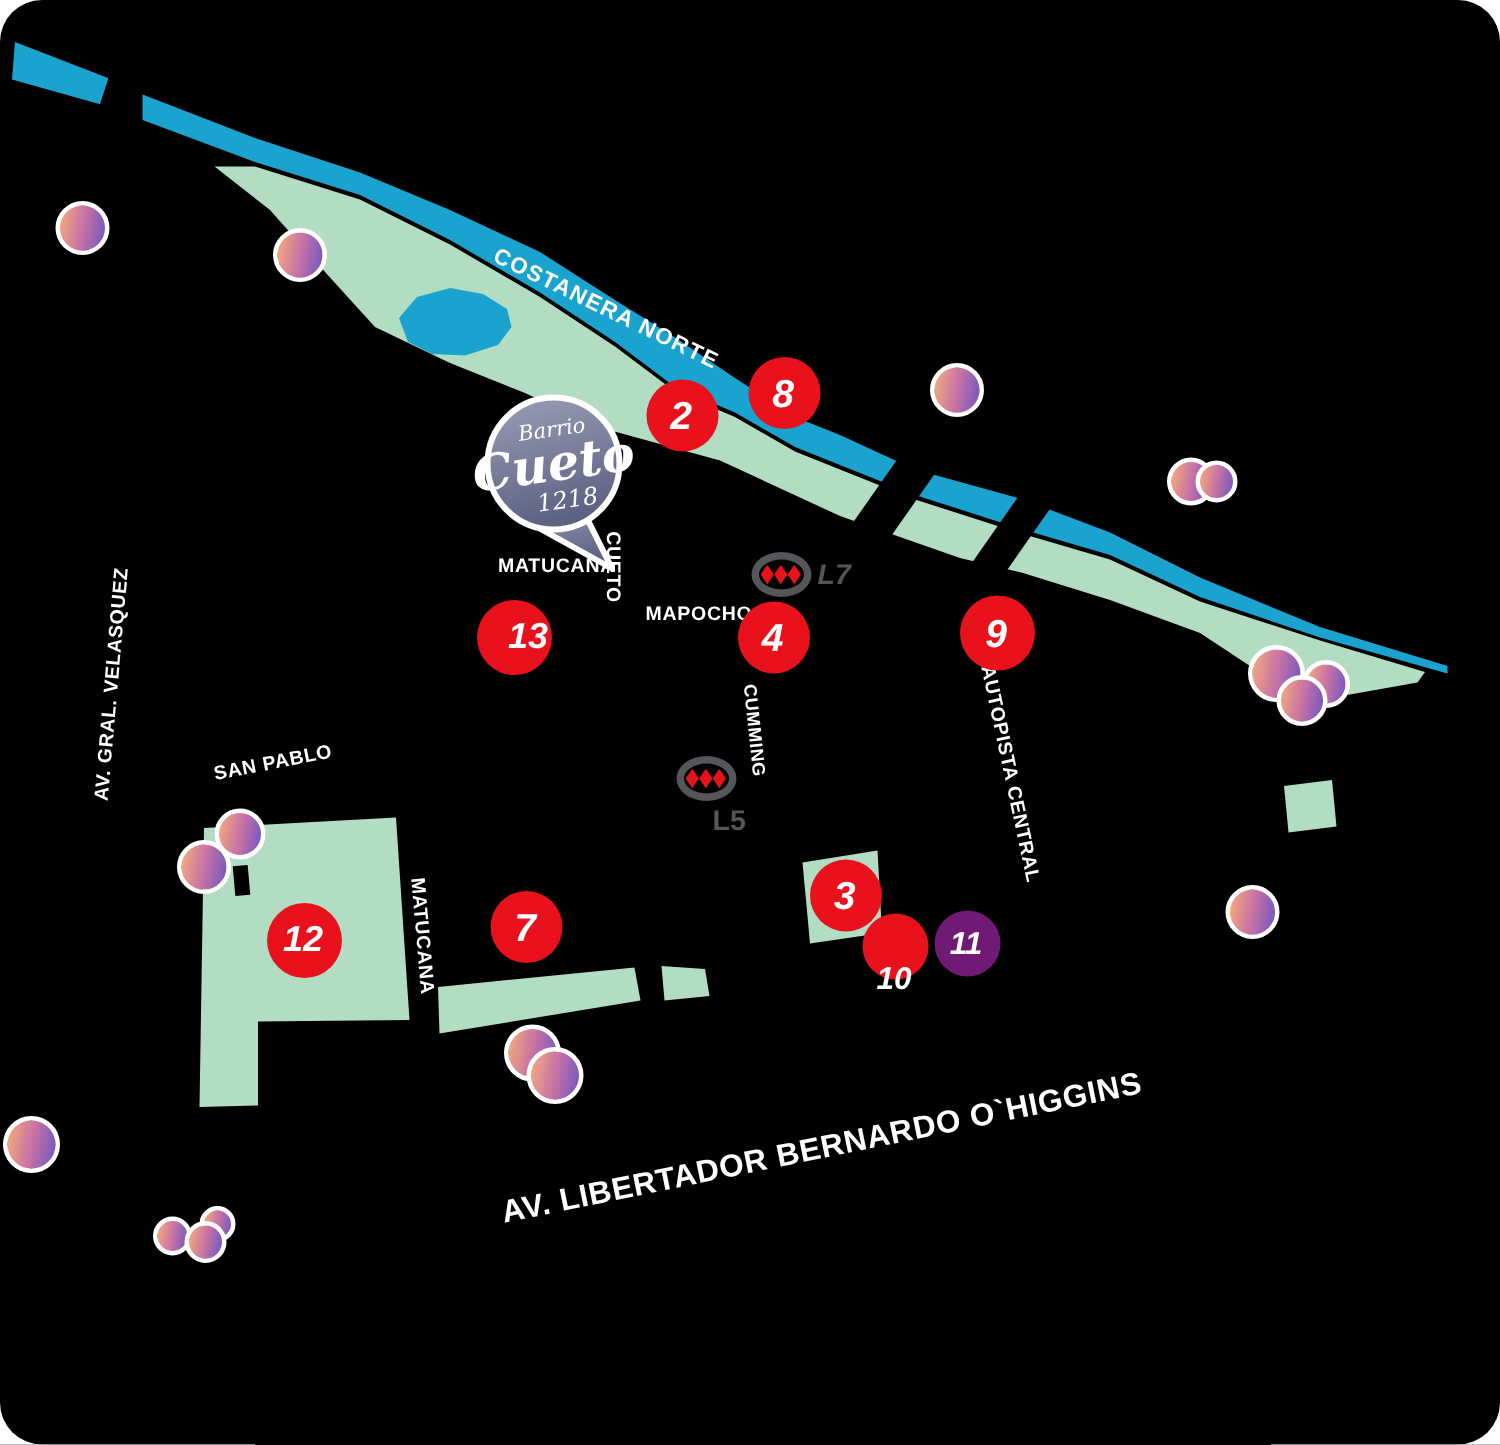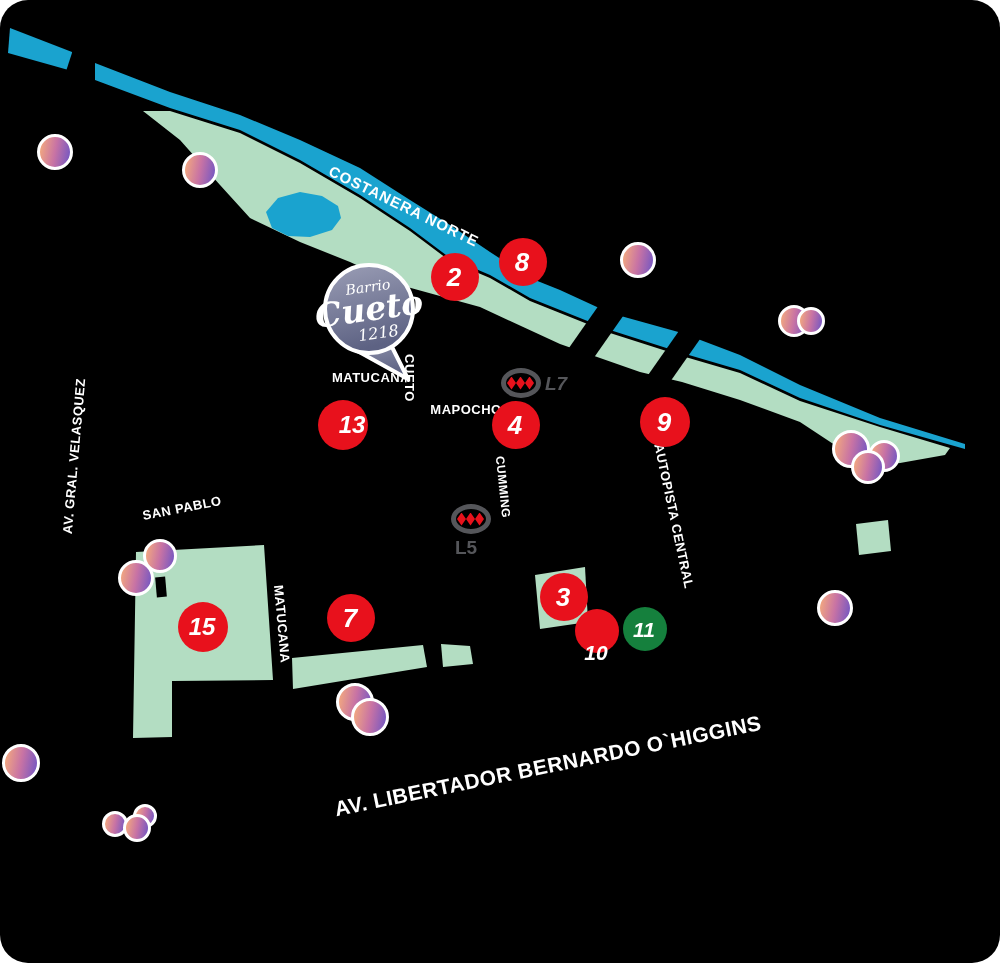--- a/index.html
+++ b/index.html
@@ -112,21 +112,21 @@
           <div class="metro-diamond" style="left: 19px; background: rgb(232, 18, 28);"></div>
         </div>
         <div class="metro-label" style="left: 44px; top: 5px; font-style: italic;">L7</div>
       </div>
       <div class="metro" style="left: 471px; top: 519px;">
         <div class="metro-ellipse">
           <div class="metro-diamond" style="left: 1px; background: rgb(232, 18, 28);"></div>
           <div class="metro-diamond" style="left: 10px; background: rgb(232, 18, 28);"></div>
           <div class="metro-diamond" style="left: 19px; background: rgb(232, 18, 28);"></div>
         </div>
-        <div class="metro-label" style="left: 4px; top: 33px;">L5</div>
+        <div class="metro-label" style="left: 24px; top: 33px;">L5</div>
       </div>
     </div>
   <div id="dots">
       <div class="dot" style="left: 55px; top: 152px; width: 30px; height: 30px; background: linear-gradient(100deg, rgb(246, 173, 124), rgb(200, 115, 164) 50%, rgb(110, 85, 196));"></div>
       <div class="dot" style="left: 200px; top: 170px; width: 30px; height: 30px; background: linear-gradient(100deg, rgb(246, 173, 124), rgb(200, 115, 164) 50%, rgb(110, 85, 196));"></div>
       <div class="dot" style="left: 638px; top: 260px; width: 30px; height: 30px; background: linear-gradient(100deg, rgb(246, 173, 124), rgb(200, 115, 164) 50%, rgb(110, 85, 196));"></div>
       <div class="dot" style="left: 794px; top: 321px; width: 26px; height: 26px; background: linear-gradient(100deg, rgb(246, 173, 124), rgb(200, 115, 164) 50%, rgb(110, 85, 196));"></div>
       <div class="dot" style="left: 811px; top: 321px; width: 22px; height: 22px; background: linear-gradient(100deg, rgb(246, 173, 124), rgb(200, 115, 164) 50%, rgb(110, 85, 196));"></div>
       <div class="dot" style="left: 851px; top: 449px; width: 32px; height: 32px; background: linear-gradient(100deg, rgb(246, 173, 124), rgb(200, 115, 164) 50%, rgb(110, 85, 196));"></div>
       <div class="dot" style="left: 884px; top: 456px; width: 26px; height: 26px; background: linear-gradient(100deg, rgb(246, 173, 124), rgb(200, 115, 164) 50%, rgb(110, 85, 196));"></div>
@@ -157,23 +157,23 @@
       <div class="marker" style="left: 665px; top: 422px; width: 50px; height: 50px; background: rgb(232, 17, 28);">
         <span style="font-size: 26px;">9</span>
       </div>
       <div class="marker" style="left: 564px; top: 597px; width: 48px; height: 48px; background: rgb(232, 17, 28);">
         <span style="font-size: 26px;">3</span>
       </div>
       <div class="marker" style="left: 351px; top: 618px; width: 48px; height: 48px; background: rgb(232, 17, 28);">
         <span style="font-size: 26px;">7</span>
       </div>
       <div class="marker" style="left: 203px; top: 627px; width: 50px; height: 50px; background: rgb(232, 17, 28);">
-        <span style="font-size: 24px;">15</span>
+        <span style="font-size: 24px;">12</span>
       </div>
       <div class="marker" style="left: 597px; top: 631px; width: 44px; height: 44px; background: rgb(232, 17, 28);">
         <span style="font-size: 21px; margin-top: 43px;">10</span>
       </div>
-      <div class="marker" style="left: 645px; top: 629px; width: 44px; height: 44px; background: #15803d;">
+      <div class="marker" style="left: 645px; top: 629px; width: 44px; height: 44px; background: #701a75;">
         <span style="font-size: 21px;">11</span>
       </div>
     </div>
 
 </div>
 
 </body></html>

